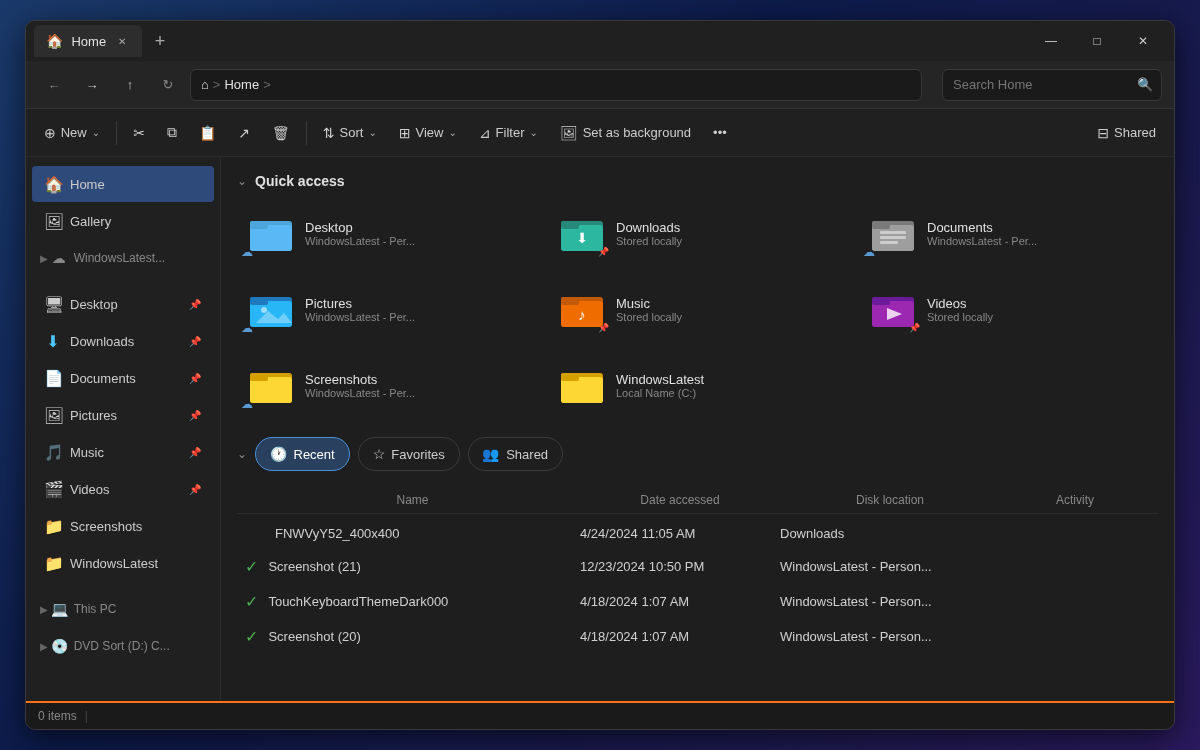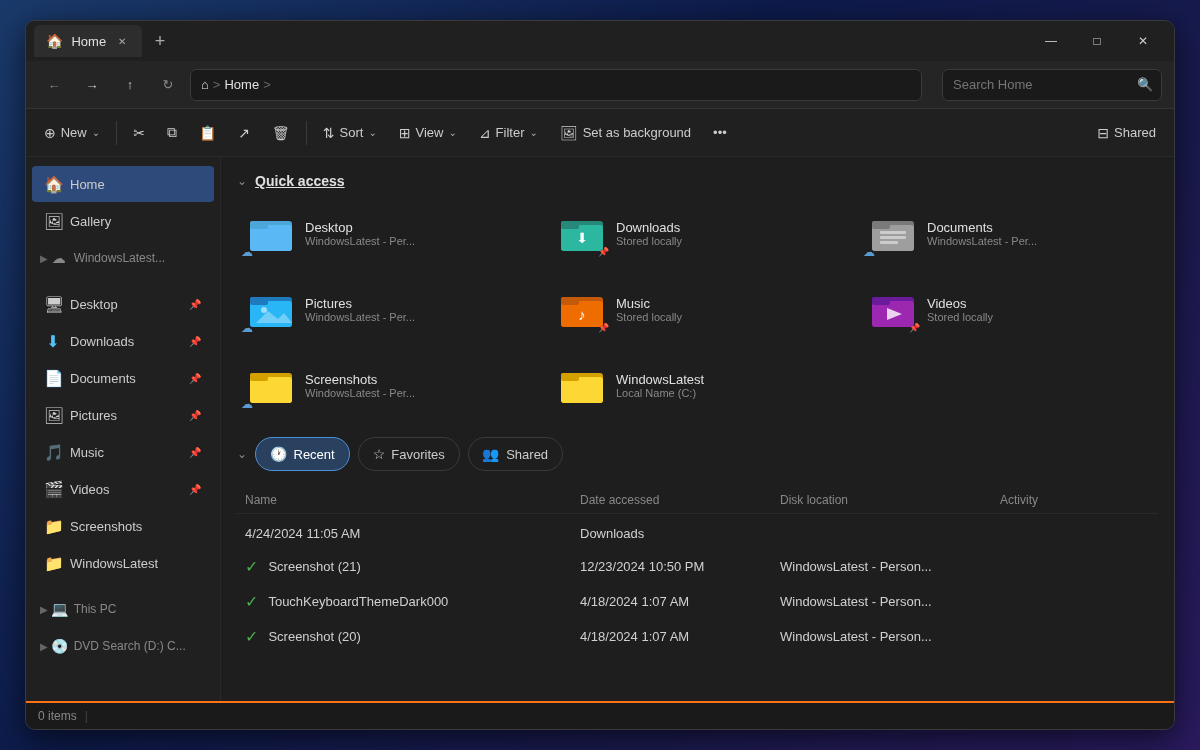--- a/index.html
+++ b/index.html
@@ -229,21 +229,20 @@
     }
     .section-toggle {
       color: #888;
       font-size: 12px;
       cursor: pointer;
     }
     .section-title {
       font-size: 14px;
       font-weight: 600;
       color: #e0e0e0;
-      text-decoration: underline;
     }
 
     
     .quick-grid {
       display: grid;
       grid-template-columns: repeat(3, 1fr);
       gap: 12px;
       margin-bottom: 20px;
     }
     .quick-item {
@@ -316,20 +315,21 @@
 
     
     .file-list-header {
       display: grid;
       grid-template-columns: 1fr 200px 220px 150px;
       padding: 6px 8px;
       font-size: 12px;
       color: #888;
       border-bottom: 1px solid #2a2a2a;
       margin-bottom: 4px;
+      text-align: center;
     }
     .file-row {
       display: grid;
       grid-template-columns: 1fr 200px 220px 150px;
       padding: 8px 8px;
       font-size: 13px;
       color: #d0d0d0;
       border-radius: 4px;
       cursor: pointer;
       align-items: center;
@@ -507,21 +507,21 @@
       <div style="height:8px"></div>
 
       <div class="sidebar-expander">
         <span style="font-size:10px;color:#666">▶</span>
         <span class="si-icon">💻</span>
         <span>This PC</span>
       </div>
       <div class="sidebar-expander">
         <span style="font-size:10px;color:#666">▶</span>
         <span class="si-icon">💿</span>
-        <span>DVD Search (D:) C...</span>
+        <span>DVD Sort (D:) C...</span>
       </div>
     </div>
 
     <div class="main-panel">
 
       <div class="section-header">
         <span class="section-toggle">⌄</span>
         <span class="section-title">Quick access</span>
       </div>
 
@@ -689,20 +689,24 @@
       </div>
 
       <div class="file-list-header">
         <span>Name</span>
         <span>Date accessed</span>
         <span>Disk location</span>
         <span>Activity</span>
       </div>
 
       <div class="file-row">
+        <div class="file-name-cell">
+          <span class="file-status-icon" style="width:20px"></span>
+          <span>FNWVyY52_400x400</span>
+        </div>
         <span>4/24/2024 11:05 AM</span>
         <span>Downloads</span>
         <span></span>
       </div>
 
       <div class="file-row">
         <div class="file-name-cell">
           <span class="file-status-icon status-green">✓</span>
           <span>Screenshot (21)</span>
         </div>

